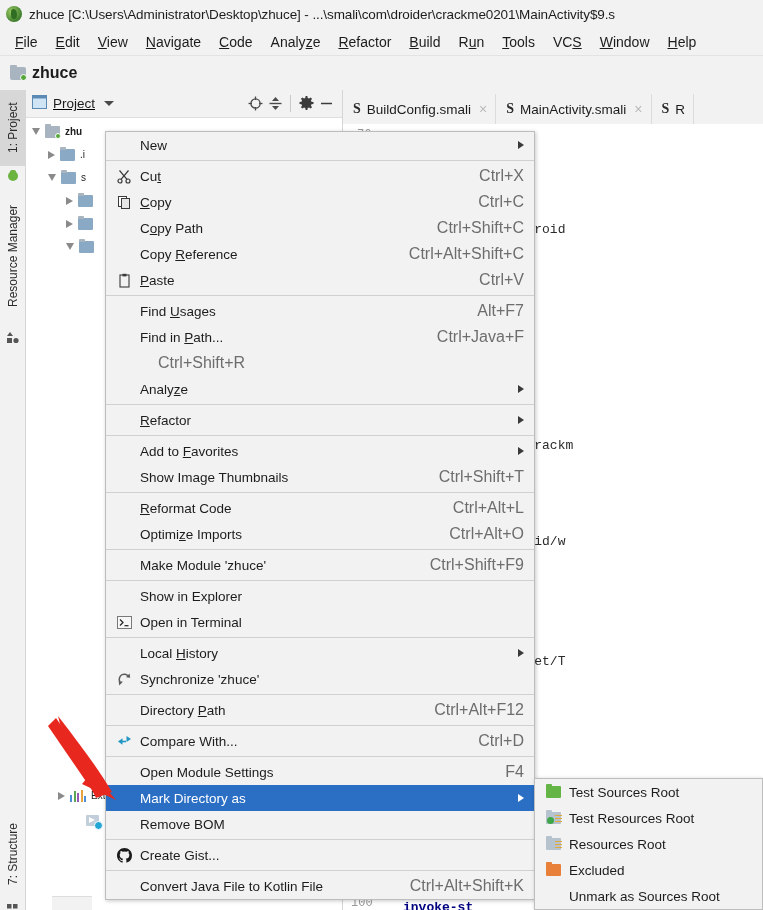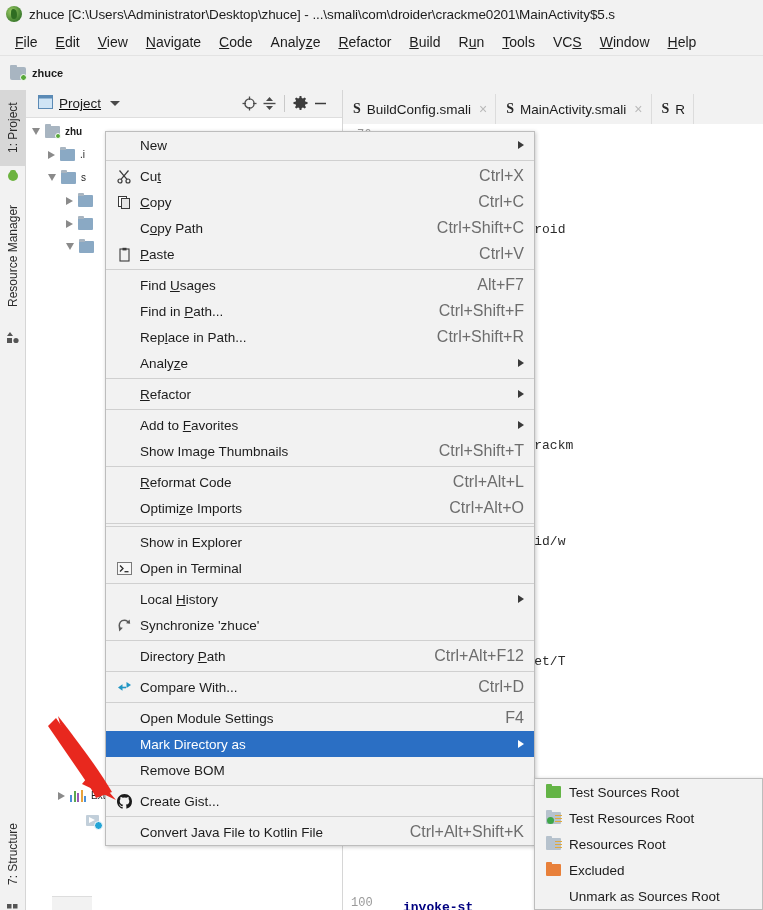--- a/index.html
+++ b/index.html
@@ -54,21 +54,21 @@
     background: #a8b5c1; border-radius: 1px 2px 2px 2px;
   }
   .folder-shape:before {
     content: ""; position: absolute; left: 0; top: -2px; width: 7px; height: 3px;
     background: #a8b5c1; border-radius: 1px 1px 0 0;
   }
   .folder-badge {
     position: absolute; right: -1px; bottom: -1px; width: 7px; height: 7px;
     border-radius: 50%; background: #57a83a; border: 1px solid #fff;
   }
-  .crumb-text { font-size: 11px; font-weight: bold; color: #1c1c1c; }
+  .crumb-text { font-size: 16px; font-weight: bold; color: #1c1c1c; }
 
   
   .leftstrip {
     position: absolute; left: 0; top: 90px; width: 26px; height: 820px;
     background: #f2f2f2; border-right: 1px solid #d6d6d6;
   }
   .vtab {
     position: absolute; left: 0; width: 26px;
     writing-mode: vertical-rl; transform: rotate(180deg);
     font-size: 12px; color: #2b2b2b; text-align: center;
@@ -77,21 +77,21 @@
   }
   .vtab.active { background: #d7d7d7; }
 
   
   .toolwin {
     position: absolute; left: 26px; top: 90px; width: 317px; height: 820px;
     background: #ffffff; border-right: 1px solid #d6d6d6;
   }
   .toolwin-header {
     height: 28px; background: #f2f2f2; display: flex; align-items: center;
-    padding: 0 12px; border-bottom: 1px solid #dedede; text-decoration: underline;
+    padding: 0 6px; border-bottom: 1px solid #dedede; text-decoration: underline;
   }
   .tw-title { font-size: 13.5px; color: #1c1c1c; margin-left: 6px; }
   .tw-caret {
     width: 0; height: 0; border-left: 5px solid transparent; border-right: 5px solid transparent;
     border-top: 5px solid #4a4a4a; margin-left: 9px;
   }
   .tw-spacer { flex: 1 1 auto; }
   .tw-icon { width: 20px; height: 20px; display: flex; align-items: center; justify-content: center; }
   .tw-sep { width: 1px; height: 17px; background: #c9c9c9; margin: 0 5px; }
 
@@ -183,21 +183,21 @@
   
   .bottomstrip { position:absolute; left:26px; bottom:0; width:40px; height:14px; background:#f2f2f2; border-top:1px solid #ddd;}
 </style>
 </head>
 <body>
 
 <div id="app">
 
   <div class="titlebar">
     <div class="app-logo"></div>
-    <div class="title-text">zhuce [C:\Users\Administrator\Desktop\zhuce] - ...\smali\com\droider\crackme0201\MainActivity$5.s</div>
+    <div class="title-text">zhuce [C:\Users\Administrator\Desktop\zhuce] - ...\smali\com\droider\crackme0201\MainActivity$9.s</div>
   </div>
 
   <div class="menubar">
     <div class="menubar-item"><u>F</u><span>ile</span></div>
     <div class="menubar-item"><u>E</u>dit</div>
     <div class="menubar-item"><u>V</u>iew</div>
     <div class="menubar-item"><u>N</u>avigate</div>
     <div class="menubar-item"><u>C</u>ode</div>
     <div class="menubar-item">Analy<u>z</u>e</div>
     <div class="menubar-item"><u>R</u>efactor</div>
@@ -431,20 +431,25 @@
       <span class="lab"><u>C</u>opy</span>
       <span class="acc">Ctrl+C</span>
     </div>
 
     <div class="mi">
       <span class="ic"></span>
       <span class="lab">C<u>o</u>py Path</span>
       <span class="acc">Ctrl+Shift+C</span>
     </div>
 
+    <div class="mi">
+      <span class="ic"></span>
+      <span class="lab">Copy <u>R</u>eference</span>
+      <span class="acc">Ctrl+Alt+Shift+C</span>
+    </div>
 
     <div class="mi">
       <span class="ic">
         <svg width="15" height="15" viewBox="0 0 15 15">
             <rect x="3" y="2" width="9" height="12" fill="none" stroke="#3a3a3a" stroke-width="1.1"></rect>
             <rect x="5.5" y="0.8" width="4" height="2.6" fill="#3a3a3a"></rect>
           </svg>
       </span>
       <span class="lab"><u>P</u>aste</span>
       <span class="acc">Ctrl+V</span>
@@ -453,26 +458,25 @@
 
     <div class="mi">
       <span class="ic"></span>
       <span class="lab">Find <u>U</u>sages</span>
       <span class="acc">Alt+F7</span>
     </div>
 
     <div class="mi">
       <span class="ic"></span>
       <span class="lab">Find in <u>P</u>ath...</span>
-      <span class="acc">Ctrl+Shift+F</span>
-    </div>
-
-    <div class="mi">
-      <span class="ic"></span>
-      <span class="lab">Rep<u>l</u>ace in Path...</span>
+      <span class="acc">Ctrl+Java+F</span>
+    </div>
+
+    <div class="mi">
+      <span class="ic"></span>
       <span class="acc">Ctrl+Shift+R</span>
     </div>
 
     <div class="mi">
       <span class="ic"></span>
       <span class="lab">Analy<u>z</u>e</span>
       <span class="subarrow"></span>
     </div>
     <div class="msep"></div>
 
@@ -502,20 +506,25 @@
       <span class="acc">Ctrl+Alt+L</span>
     </div>
 
     <div class="mi">
       <span class="ic"></span>
       <span class="lab">Optimi<u>z</u>e Imports</span>
       <span class="acc">Ctrl+Alt+O</span>
     </div>
     <div class="msep"></div>
 
+    <div class="mi">
+      <span class="ic"></span>
+      <span class="lab">Make Module 'zhuce'</span>
+      <span class="acc">Ctrl+Shift+F9</span>
+    </div>
     <div class="msep"></div>
 
     <div class="mi">
       <span class="ic"></span>
       <span class="lab">Show in Explorer</span>
     </div>
 
     <div class="mi">
       <span class="ic">
         <svg width="15" height="13" viewBox="0 0 15 13">

